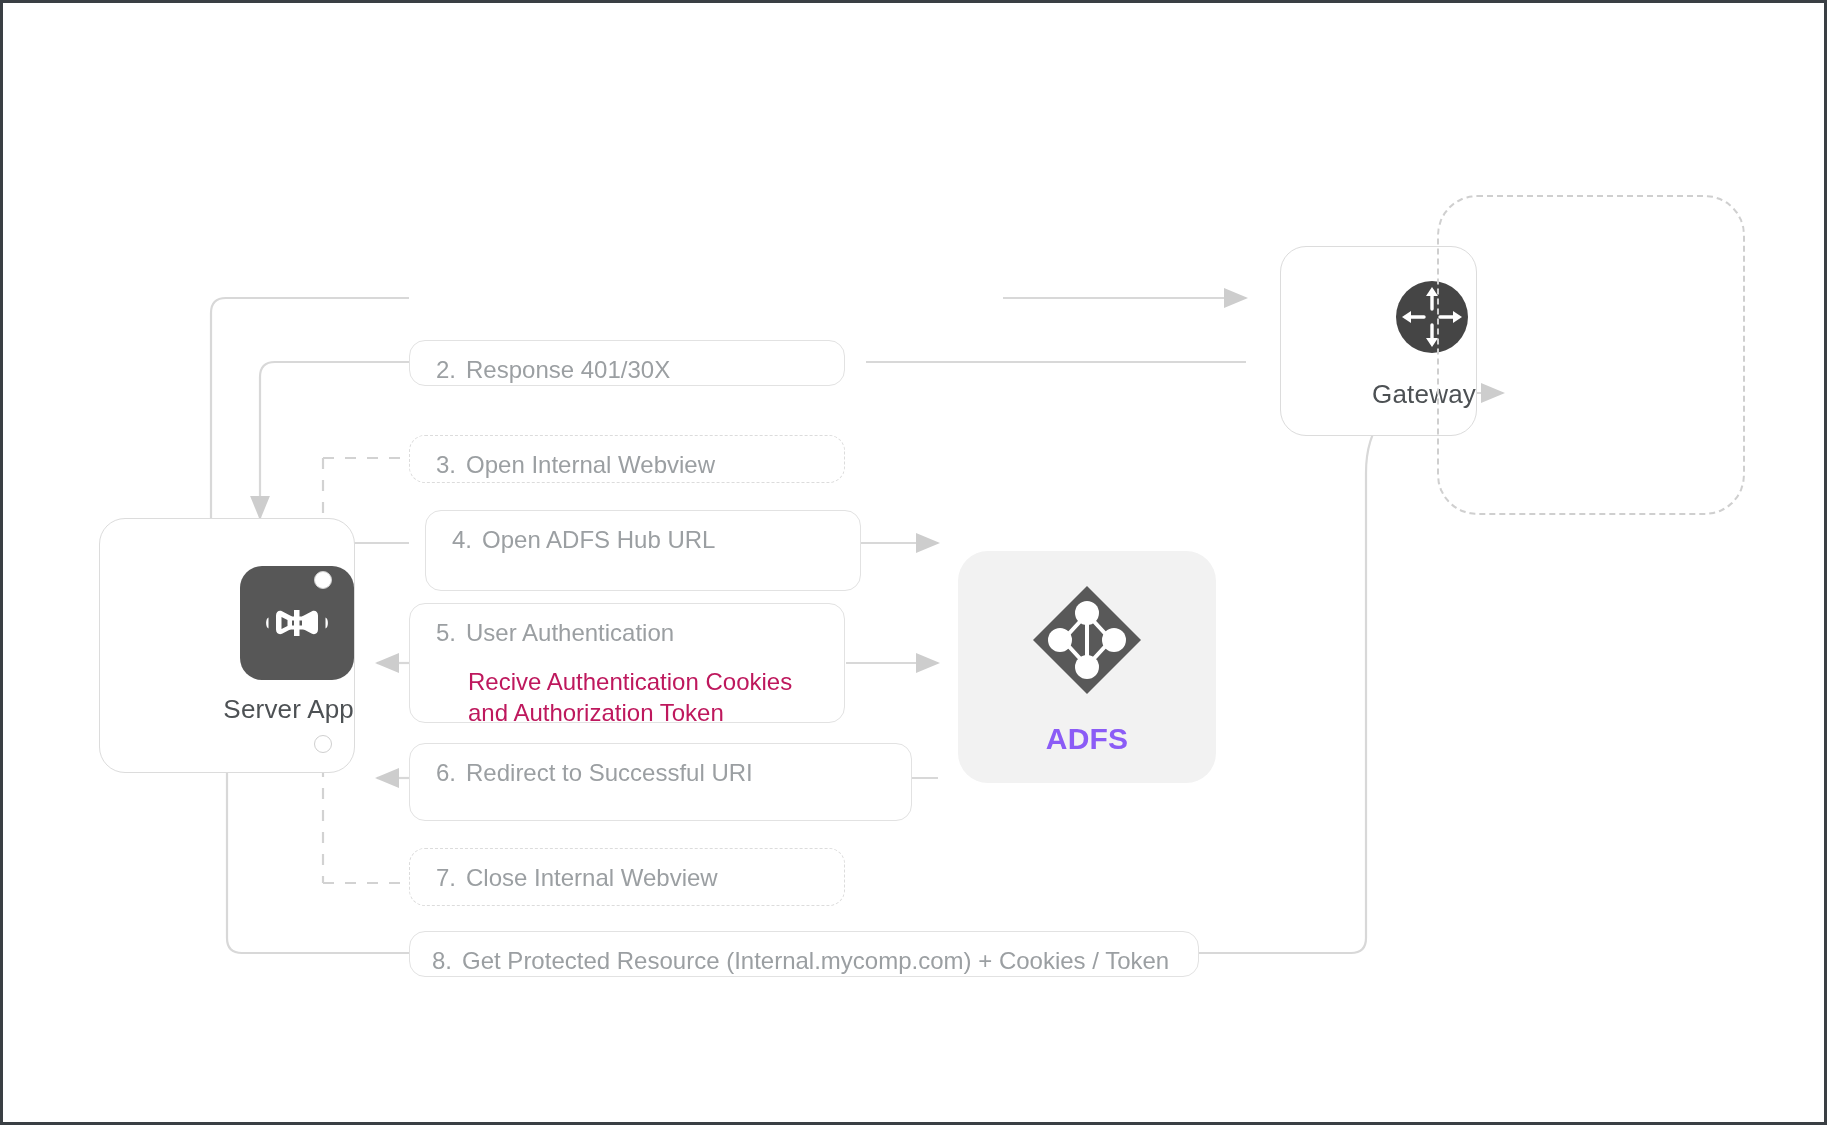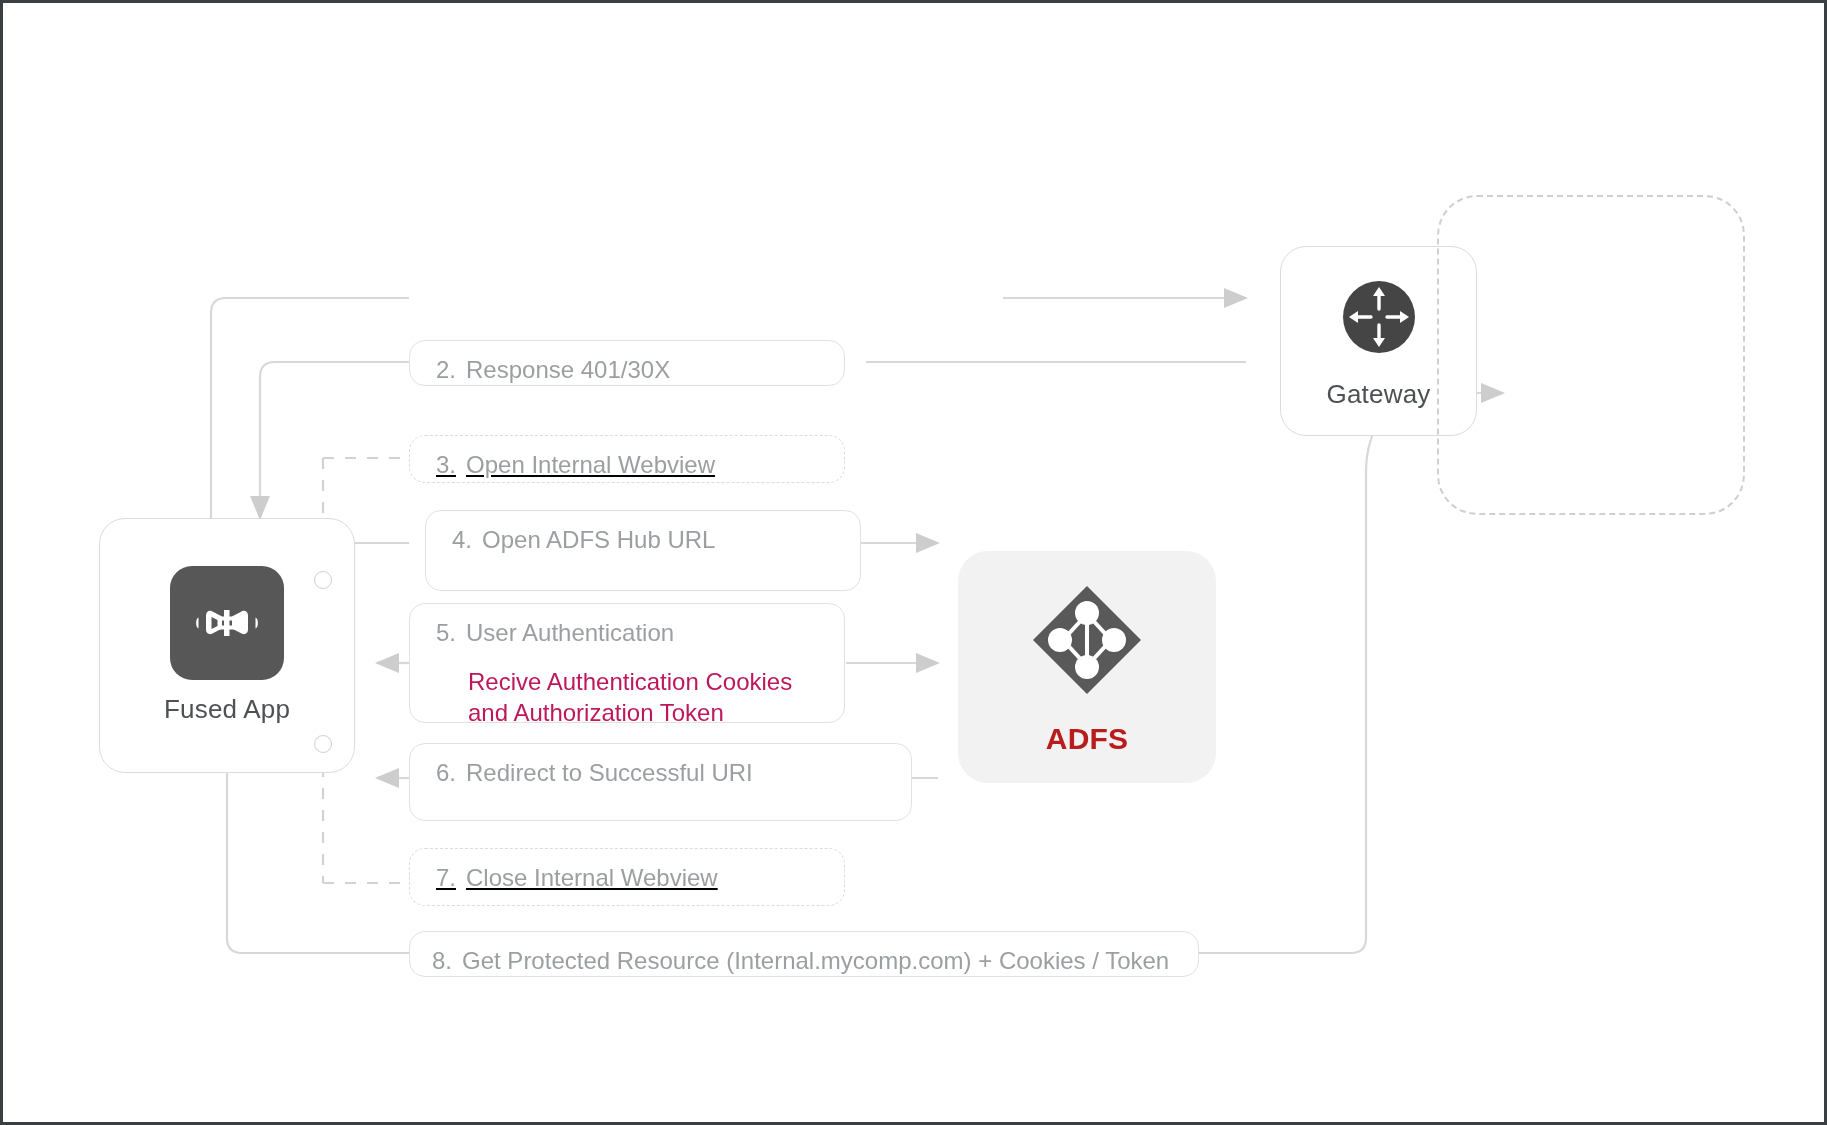--- a/index.html
+++ b/index.html
@@ -16,21 +16,21 @@
     border:3px solid #3a3f44;
     overflow:hidden;
   }
   #edges{position:absolute;left:0;top:0;width:1827px;height:1125px;pointer-events:none;}
 
   
   .node{
     position:absolute;
     box-sizing:border-box;
     display:flex;flex-direction:column;
-    align-items:center;justify-content:center;
+    align-items:flex-end;justify-content:center;
     background:#ffffff;
     border:1.6px solid #dcdcdc;
     border-radius:26px;
   }
   .node-label{
     color:#4d5154;
     font-size:26px;
     letter-spacing:.2px;
     margin-top:14px;
     white-space:nowrap;
@@ -42,21 +42,20 @@
     position:absolute;
     box-sizing:border-box;
     background:#ffffff;
     border:1.6px solid #e2e2e2;
     border-radius:16px;
     padding:14px 22px 14px 26px;
   }
   .card.dashed{
     border:1.8px dashed #dcdcdc;
     background:transparent;
-    text-decoration:underline;
   }
   .card-title{
     color:#9b9fa2;
     font-size:24px;
     line-height:30px;
     white-space:nowrap;
   }
   .card-title .num{ margin-right:10px; }
   .card-sub{
     color:#be185d;
@@ -78,21 +77,21 @@
 
   
   .panel{
     position:absolute;
     box-sizing:border-box;
     background:#f2f2f2;
     border-radius:30px;
     display:flex;flex-direction:column;
     align-items:center;justify-content:center;
   }
-  .panel .node-label{color:#b91c1c;font-weight:bold;font-size:30px;margin-top:16px;}
+  .panel .node-label{color:#8b5cf6;font-weight:bold;font-size:30px;margin-top:16px;}
 
   
   .tile{
     width:114px;height:114px;
     border-radius:22px;
     background:#575757;
     display:flex;align-items:center;justify-content:center;
   }
 
   
@@ -155,21 +154,21 @@
           <path d="M18,31.5 c0,-3.6 3,-5.6 6,-4.2 l10,5.2 0,12 -10,5.2 c-3,1.4 -6,-0.6 -6,-4.2 z
                    M23.5,33 l0,12 6,-3 0,-6 z"></path>
           <path d="M36,26 l0,26 5.5,0 0,-26 z"></path>
           <path d="M60,31.5 c0,-3.6 -3,-5.6 -6,-4.2 l-10,5.2 0,12 10,5.2 c3,1.4 6,-0.6 6,-4.2 z
                    M54.5,33 l-6,3 0,6 6,3 z"></path>
           <rect x="30.5" y="32.5" width="17" height="4"></rect>
           <rect x="30.5" y="41.5" width="17" height="4"></rect>
         </g>
       </svg>
     </span>
-    <span class="node-label">Fused App</span>
+    <span class="node-label">Server App</span>
   </div>
   <span class="handle" style="left:311px;top:568px;"></span>
   <span class="handle" style="left:311px;top:732px;"></span>
 
   <div class="node" style="left:1277px;top:243px;width:197px;height:190px;">
     <span class="node-icon">
       <svg width="88" height="88" viewBox="0 0 88 88">
         <circle cx="44" cy="44" r="36" fill="#454545"></circle>
         <g stroke="#ffffff" stroke-width="3.4" fill="none" stroke-linecap="round">
           <path d="M44,36 L44,18"></path>

